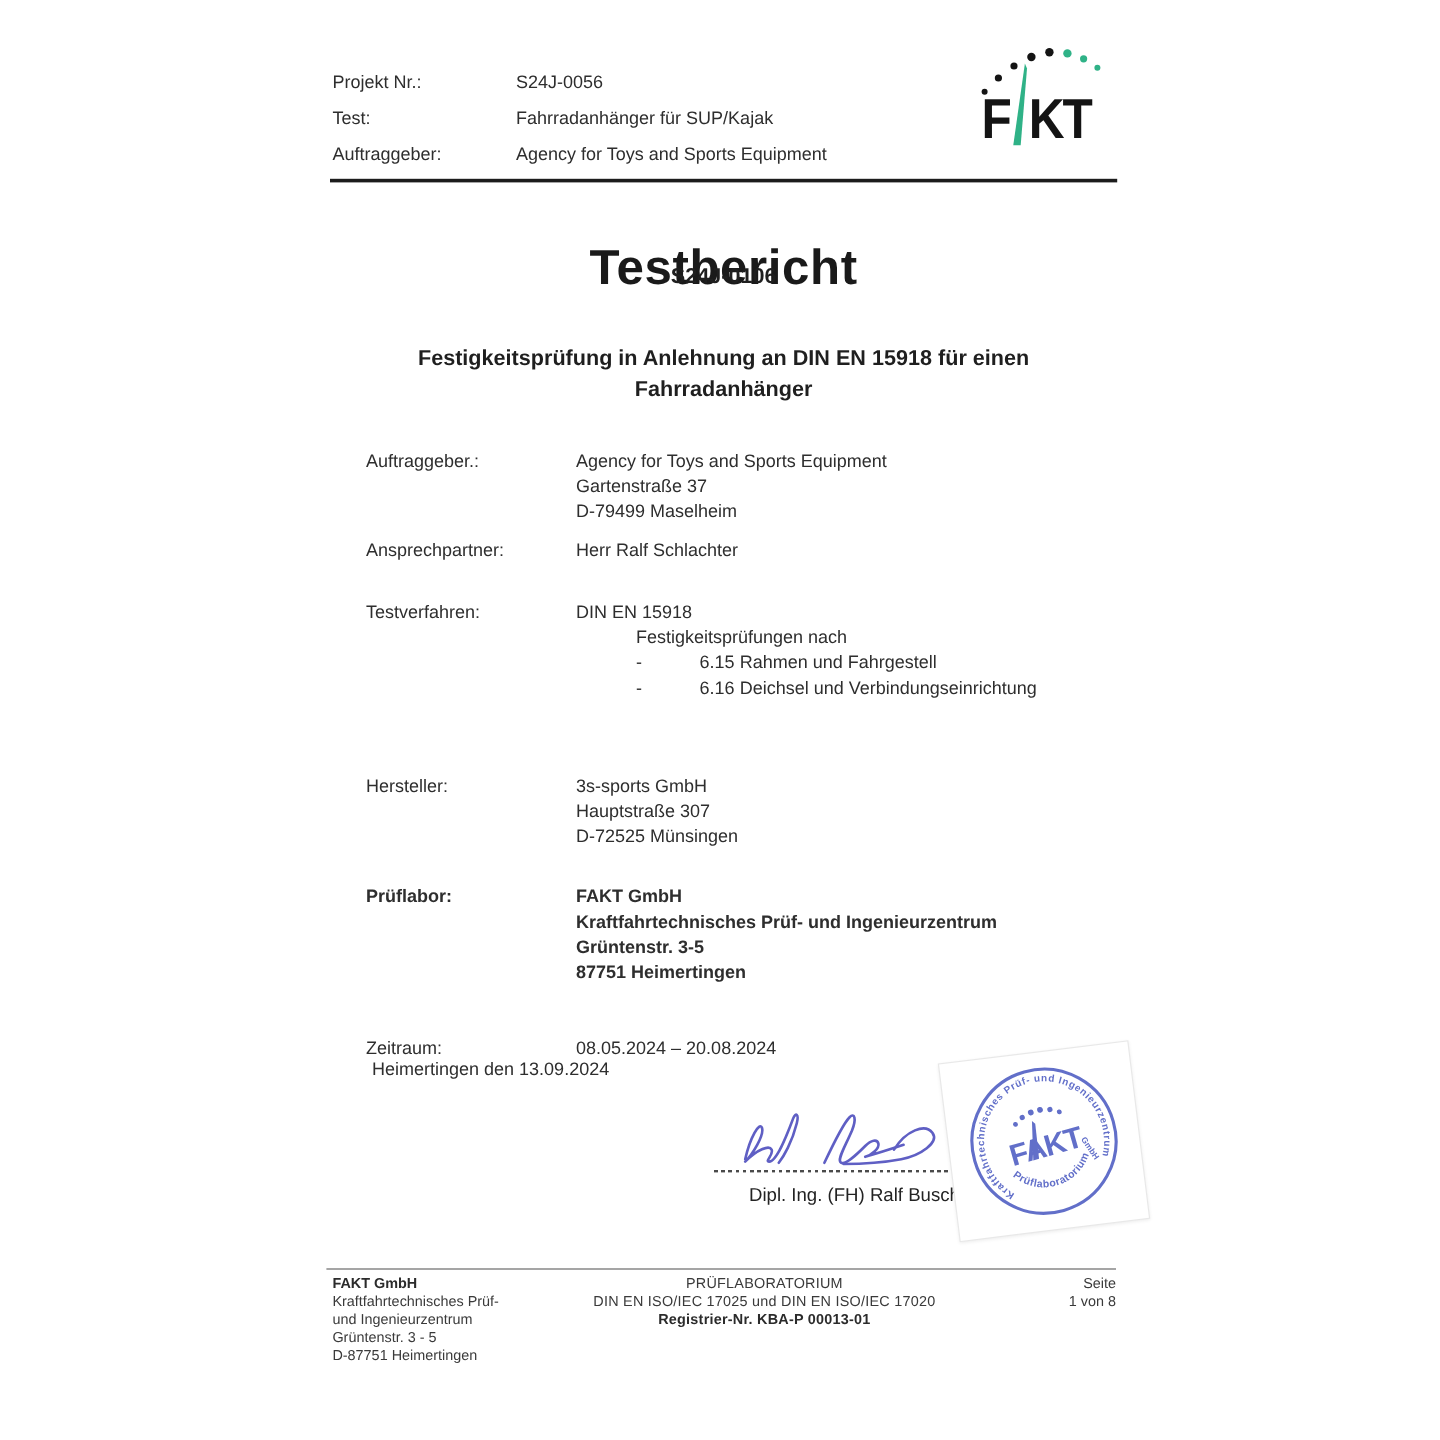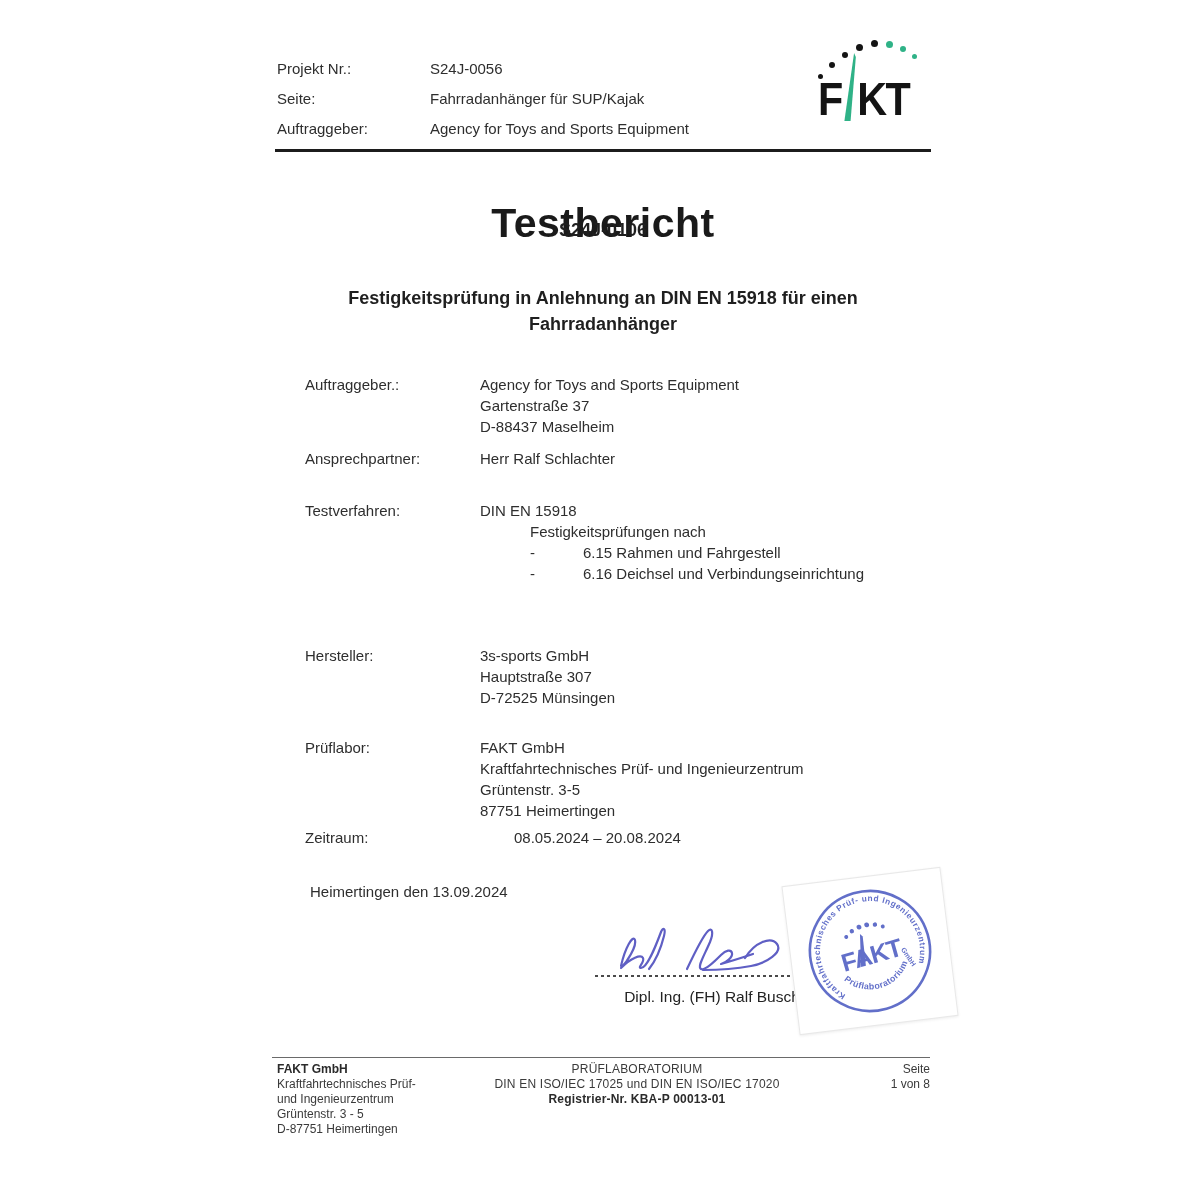--- a/index.html
+++ b/index.html
@@ -68,21 +68,21 @@
 <body>
 
 <div class="doc">
 
   <div class="hdr-table">
     <div class="hdr-row">
       <span class="hdr-label">Projekt Nr.:</span>
       <span class="hdr-value">S24J-0056</span>
     </div>
     <div class="hdr-row">
-      <span class="hdr-label">Seite:</span>
+      <span class="hdr-label">Test:</span>
       <span class="hdr-value">Fahrradanhänger für SUP/Kajak</span>
     </div>
     <div class="hdr-row">
       <span class="hdr-label">Auftraggeber:</span>
       <span class="hdr-value">Agency for Toys and Sports Equipment</span>
     </div>
   </div>
   <div class="rule-thick"></div>
 
   <div class="logo">
@@ -108,21 +108,21 @@
   <div class="subtitle">
     <div>Festigkeitsprüfung in Anlehnung an DIN EN 15918 für einen</div>
     <div>Fahrradanhänger</div>
   </div>
 
   <div class="detail" style="top:374px;">
     <div class="dlabel">Auftraggeber.:</div>
     <div class="dvalue">
       <div>Agency for Toys and Sports Equipment</div>
       <div>Gartenstraße 37</div>
-      <div>D-88437 Maselheim</div>
+      <div>D-79499 Maselheim</div>
     </div>
   </div>
 
   <div class="detail" style="top:448px;">
     <div class="dlabel">Ansprechpartner:</div>
     <div class="dvalue">
       <div>Herr Ralf Schlachter</div>
     </div>
   </div>
 
@@ -143,31 +143,31 @@
 
   <div class="detail" style="top:645px;">
     <div class="dlabel">Hersteller:</div>
     <div class="dvalue">
       <div>3s-sports GmbH</div>
       <div>Hauptstraße 307</div>
       <div>D-72525 Münsingen</div>
     </div>
   </div>
 
-  <div class="detail" style="top:737px;">
+  <div class="detail" style="top:737px;font-weight:bold;">
     <div class="dlabel">Prüflabor:</div>
     <div class="dvalue">
       <div>FAKT GmbH</div>
       <div>Kraftfahrtechnisches Prüf- und Ingenieurzentrum</div>
       <div>Grüntenstr. 3-5</div>
       <div>87751 Heimertingen</div>
     </div>
   </div>
 
-  <div class="detail" style="top:827px;gap:34px;">
+  <div class="detail" style="top:863px;">
     <div class="dlabel">Zeitraum:</div>
     <div class="dvalue">
       <div>08.05.2024 – 20.08.2024</div>
     </div>
   </div>
 
   <div class="place-date">Heimertingen den 13.09.2024</div>
 
   <div class="sig-line"></div>
   <svg class="sig-svg" viewBox="0 0 200 62" fill="none" stroke="#5f5fc4" stroke-width="2.2" stroke-linecap="round" stroke-linejoin="round">

